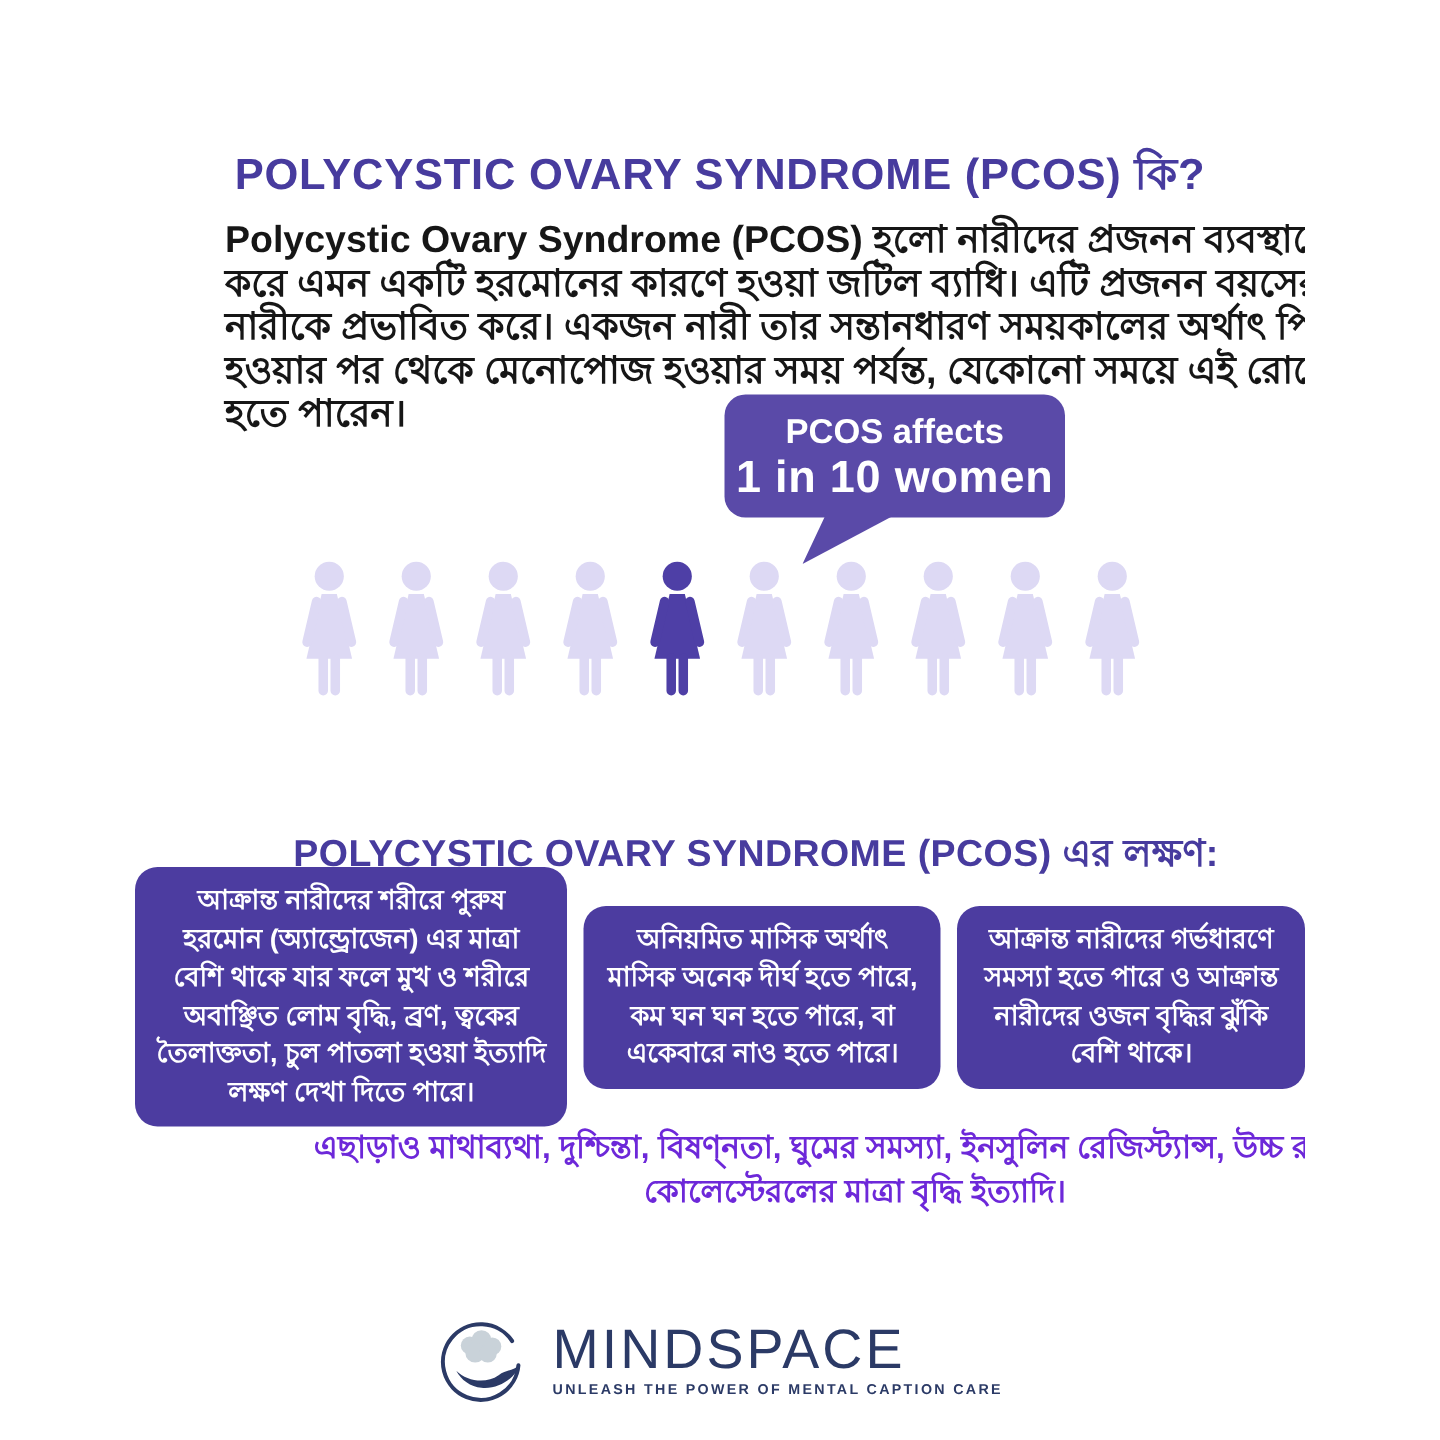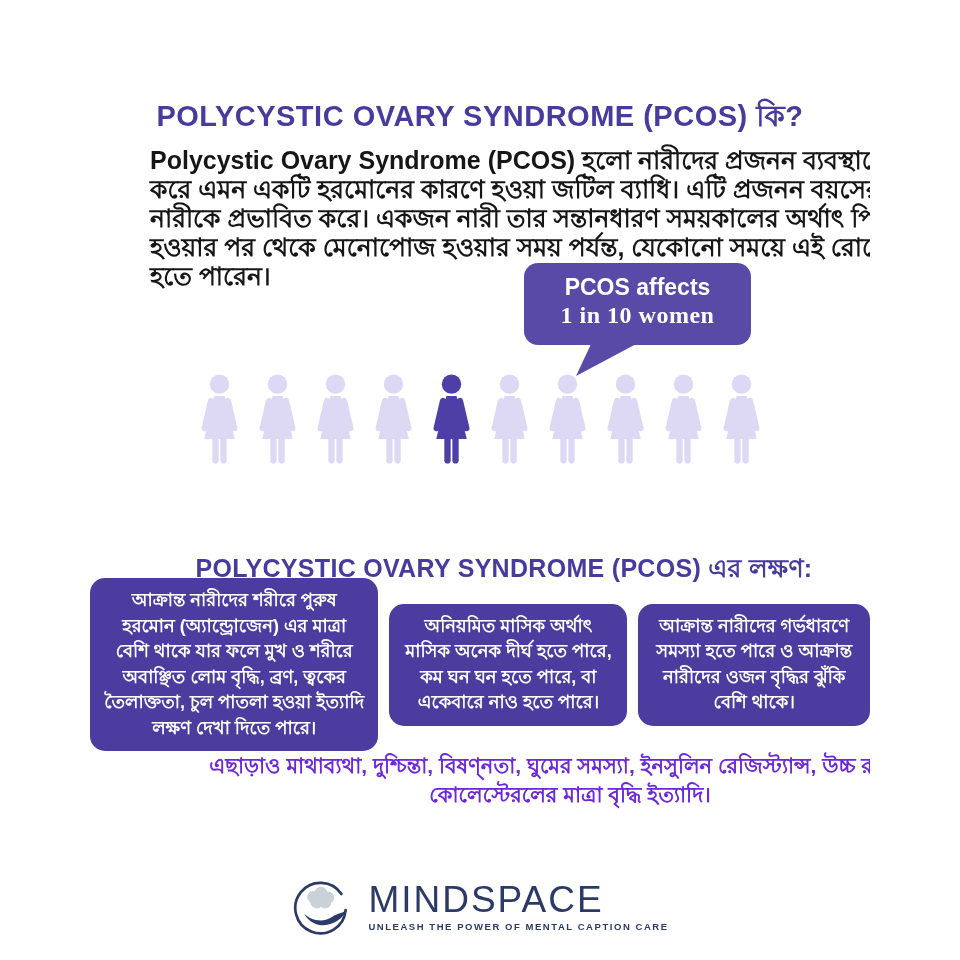--- a/index.html
+++ b/index.html
@@ -23,24 +23,24 @@
     position:absolute;top:121px;left:60px;width:840px;
     text-align:left;
     font-size:25px;font-weight:700;line-height:29px;
     color:#161616;
   }
   
   .bubble{
     position:absolute;top:263px;left:393px;
     width:227px;height:82px;
     background:#5a4aa8;border-radius:14px;
-    color:#ffffff;text-align:center;margin-left:41px;
+    color:#ffffff;text-align:center;
   }
   .bubble-line1{font-size:23px;font-weight:700;margin-top:11px;}
-  .bubble-line2{font-size:24px;font-weight:700;margin-top:1px;letter-spacing:.5px;font-family:Liberation Serif, serif;}
+  .bubble-line2{font-size:30px;font-weight:700;margin-top:1px;letter-spacing:.5px;}
   .bubble .tail{position:absolute;left:52px;top:calc(100% - 3px);}
   .bubble .tail polygon{fill:#5a4aa8;}
   
   .women-row{
     position:absolute;top:374px;left:0;width:100%;
     display:flex;justify-content:center;align-items:flex-start;gap:7px;
   }
   .woman{width:51px;height:93px;fill:#ddd9f4;}
   .woman line{stroke:#ddd9f4;}
   .woman.hl{fill:#4e3fa6;}

